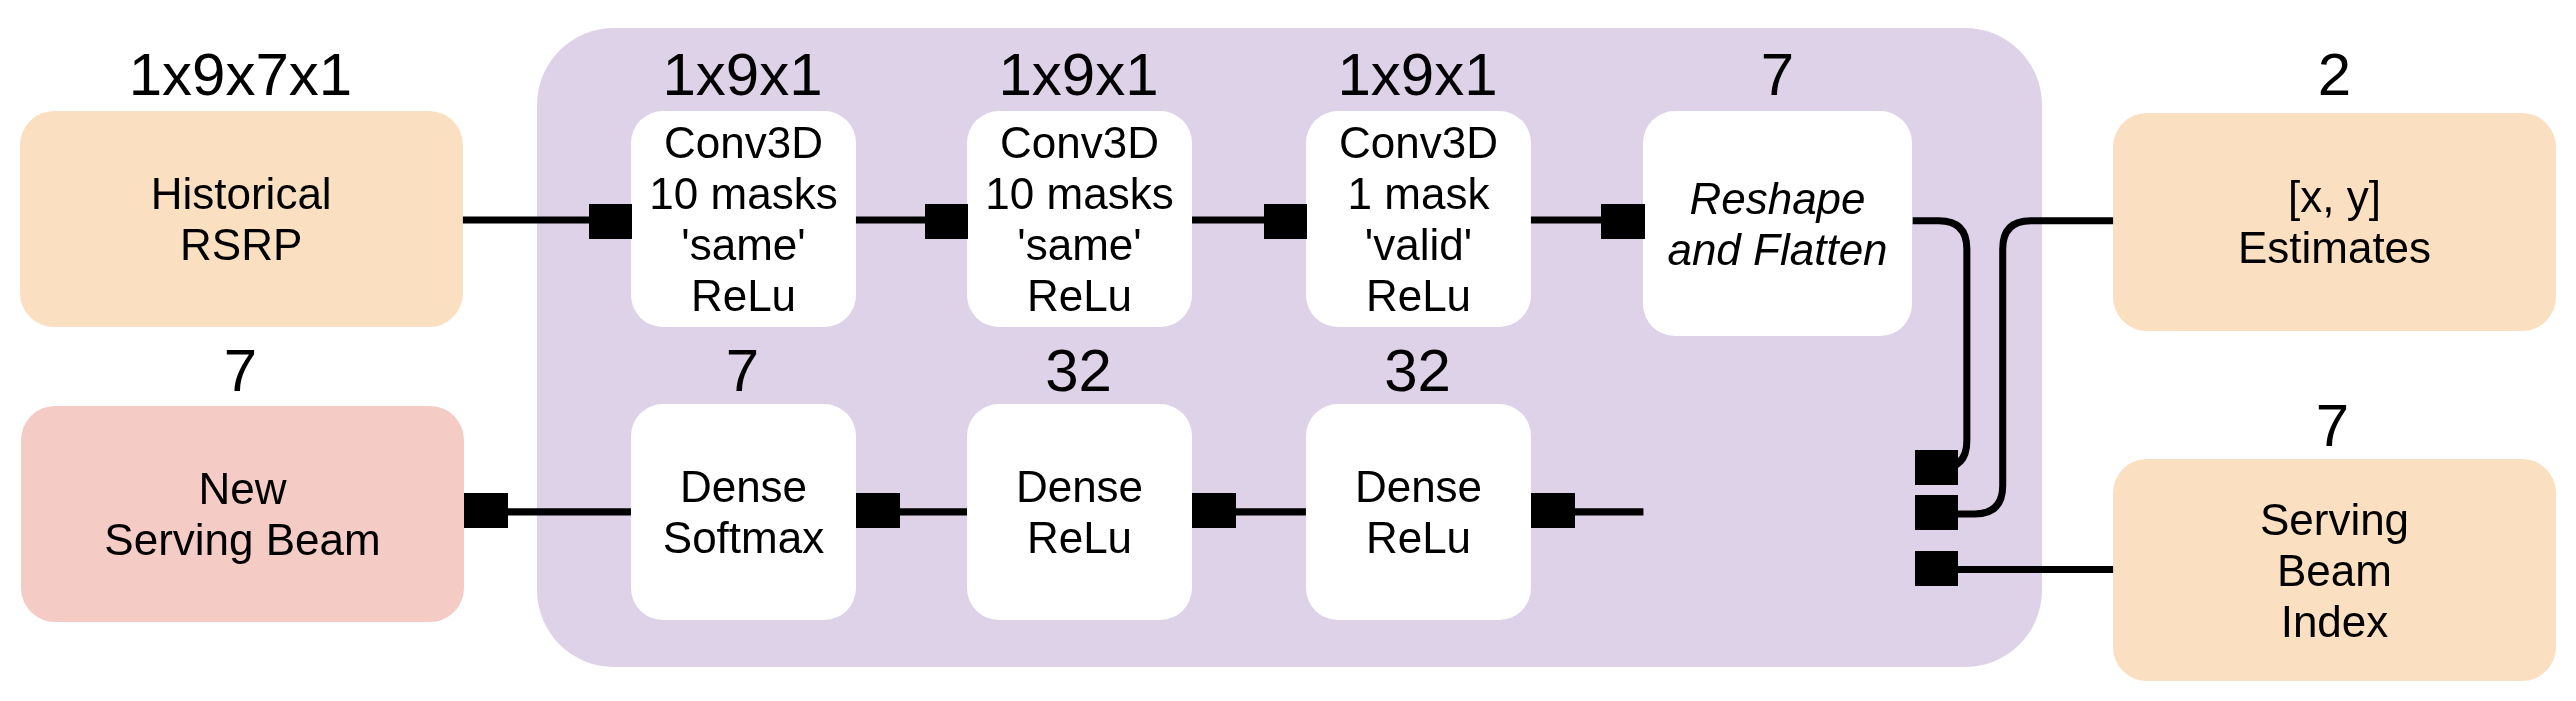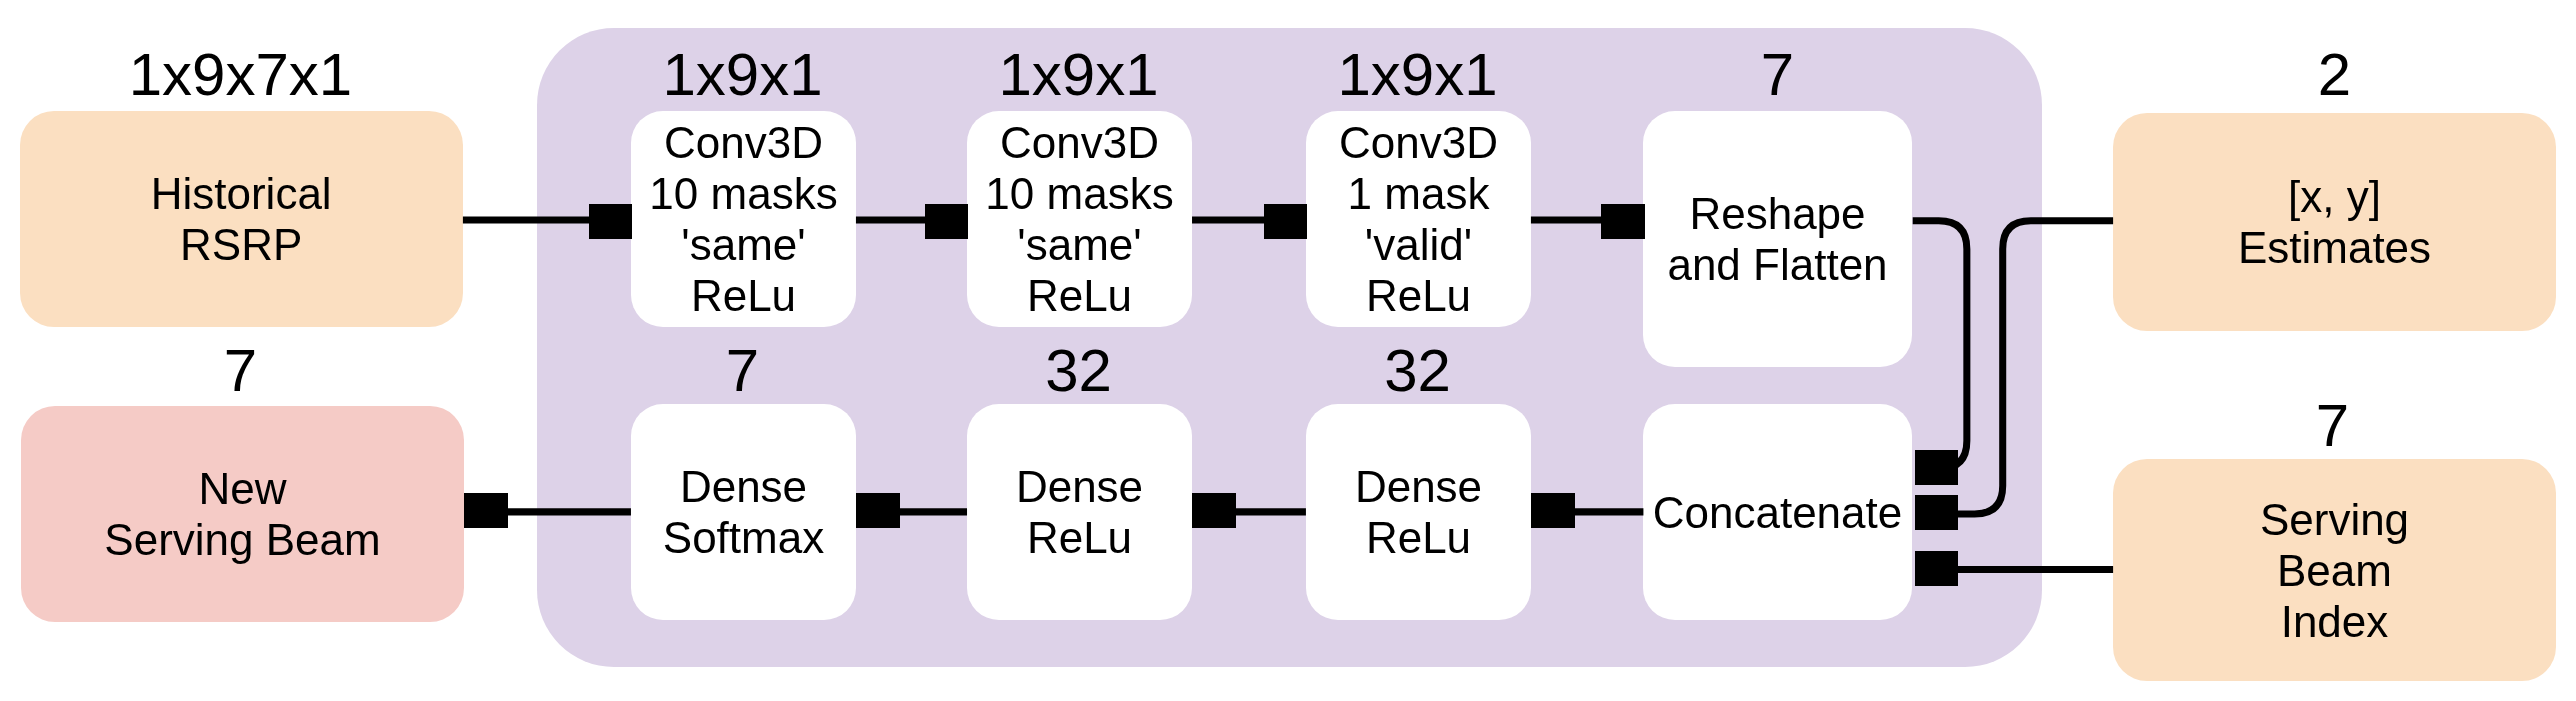--- a/index.html
+++ b/index.html
@@ -64,39 +64,36 @@
 10 masks
 'same'
 ReLu</span>
   </div>
   <div class="node white-node" style="left:1306px;top:111px;width:225px;height:216px;">
     <span class="lbl">Conv3D
 1 mask
 'valid'
 ReLu</span>
   </div>
-  <div class="node white-node" style="left:1643px;top:111px;width:269px;height:256px;">
+  <div class="node white-node" style="left:1643px;top:111px;width:269px;height:225px;font-style:italic;">
     <span class="lbl">Reshape
 and Flatten</span>
   </div>
 
   <div class="node white-node" style="left:631px;top:404px;width:225px;height:216px;">
     <span class="lbl">Dense
 Softmax</span>
   </div>
   <div class="node white-node" style="left:967px;top:404px;width:225px;height:216px;">
     <span class="lbl">Dense
 ReLu</span>
   </div>
   <div class="node white-node" style="left:1306px;top:404px;width:225px;height:216px;">
     <span class="lbl">Dense
 ReLu</span>
-  </div>
-  <div class="node white-node" style="left:1643px;top:404px;width:269px;height:216px;">
-    <span class="lbl">Concatenate</span>
   </div>
 
   <svg class="edges" width="2576" height="701" viewBox="0 0 3663 997">
     <defs>
       <marker id="ah" markerWidth="6.2" markerHeight="5" refX="5.3" refY="2.3" orient="auto" markerUnits="strokeWidth">
         <path d="M0,0 L5.6,2.3 L0,4.6 L1.3,2.3 Z" fill="#000000" stroke="none"></path>
       </marker>
     </defs>
     <path d="M658,313 H890" marker-end="url(#ah)"></path>
     <path d="M1217,313 H1368" marker-end="url(#ah)"></path>

